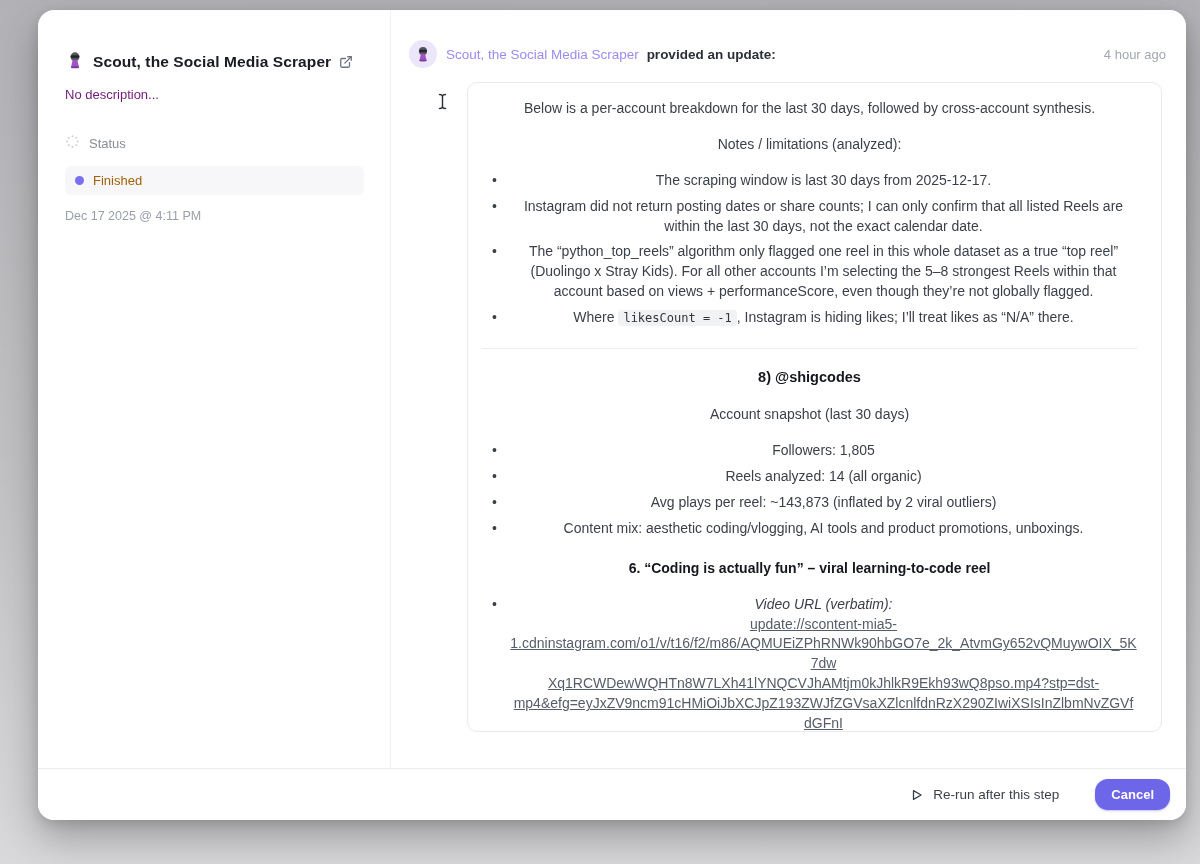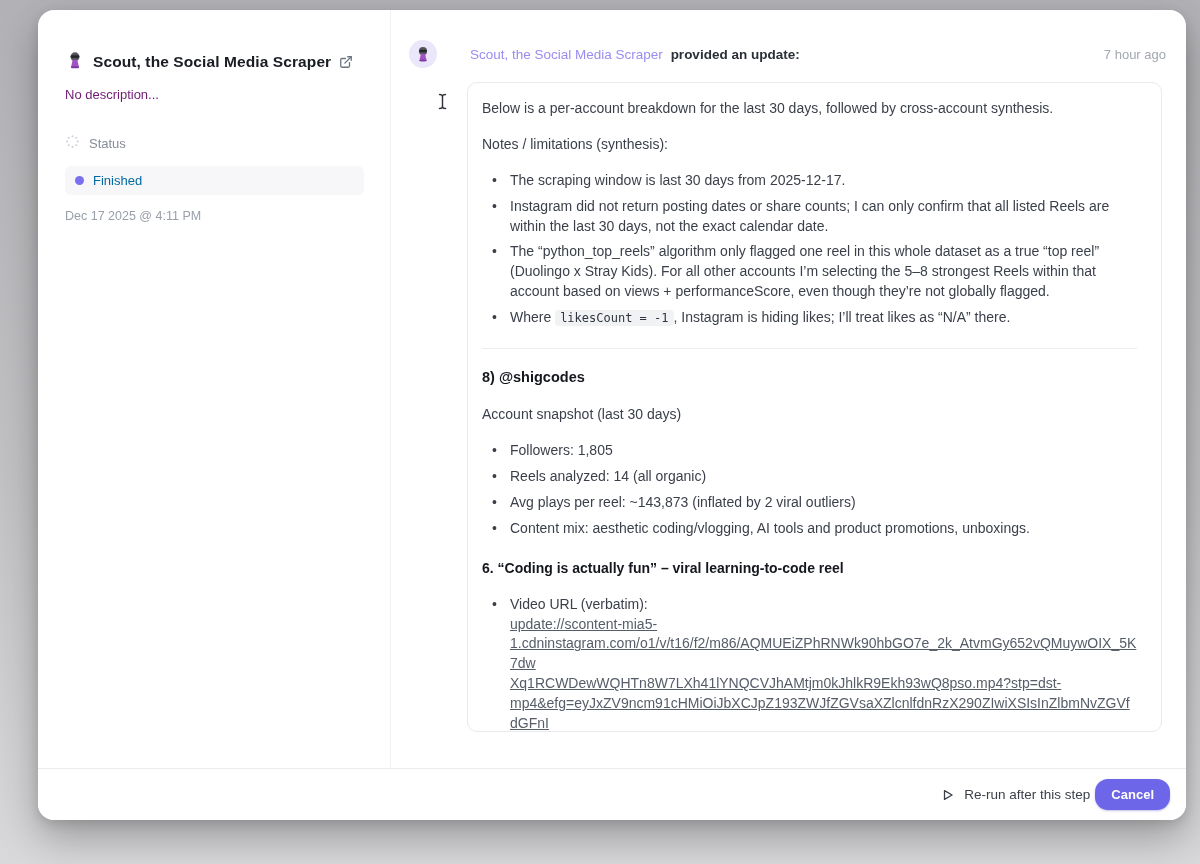--- a/index.html
+++ b/index.html
@@ -22,54 +22,54 @@
   
   .sidebar { width:353px; border-right:1px solid #f0f0f3; padding:40px 26px 20px 27px; }
   .sb-title-row { display:flex; align-items:center; gap:8px; }
   .sb-title { font-size:15.5px; font-weight:700; color:#191c23; letter-spacing:.1px; }
   .sb-desc { margin-top:13px; font-size:13px; color:#701a75; }
   .sb-label-row { display:flex; align-items:center; gap:9px; margin-top:32px; }
   .sb-label { font-size:13px; color:#878c97; }
   .status-pill { margin-top:13px; display:flex; align-items:center; gap:9px;
     background:#f7f7f9; border-radius:6px; padding:7px 10px; }
   .status-dot { width:9px; height:9px; border-radius:50%; background:#7a6ff0; }
-  .status-text { font-size:13px; color:#0369a1; }
+  .status-text { font-size:13px; color:#a16207; }
   .ran-value { margin-top:14px; font-size:12.5px; color:#9aa0ab; }
 
   
   .main { flex:1; padding:30px 0 0 18px; position:relative; overflow:hidden; }
-  .update-header { display:flex; align-items:center; gap:33px; padding-right:20px; }
+  .update-header { display:flex; align-items:center; gap:9px; padding-right:20px; }
   .avatar-badge { width:28px; height:28px; border-radius:50%; background:#ece6fa;
     display:flex; align-items:center; justify-content:center; flex:0 0 auto; }
   .header-text { flex:1; font-size:13.5px; }
   .author-link { color:#998df0; text-decoration:none; cursor:pointer; }
   .header-action { color:#2b2f38; font-weight:700; margin-left:4px; }
   .timestamp { font-size:13px; color:#a2a7b0; }
 
   .update-body {
     margin:14px 24px 0 58px; border:1px solid #e9e9ee; border-radius:10px;
     padding:16px 24px 16px 14px; height:650px; overflow:hidden;
-    font-size:14px; color:#3a3f49; line-height:1.42;
+    font-size:14px; color:#3a3f49; line-height:1.42;text-align:center;
   }
   .update-body p { margin-bottom:16px; }
   .b-heading { font-weight:700; color:#14171d; }
   ul.bullets { list-style:none; margin:12px 0 16px 0; }
   ul.bullets li { position:relative; padding-left:28px; margin:6px 0; }
   ul.bullets li::before { content:"•"; position:absolute; left:10px; top:0; color:#3a3f49; }
   .code-chip { font-family:"DejaVu Sans Mono", monospace; font-size:12px;
     background:#f1f2f4; border-radius:4px; padding:1px 5px; color:#30343c; }
   hr.body-divider { border:none; border-top:1px solid #ededf0; margin:20px 0 18px 0; }
   .section-heading { font-weight:700; color:#14171d; margin-bottom:18px; font-size:14.5px; }
   .subheading { margin-bottom:14px; }
   .url-link { color:#565d68; text-decoration:underline; word-break:break-all; cursor:pointer; }
   .url-line { display:block; }
 
   
   .footer { height:52px; border-top:1px solid #ededf0; display:flex; align-items:center;
-    justify-content:flex-end; gap:5px; padding-right:16px; background:#fff; }
+    justify-content:flex-end; gap:36px; padding-right:16px; background:#fff; }
   .rerun-btn { display:flex; align-items:center; gap:9px; font-size:13.5px; color:#3a3f49;
     cursor:pointer; background:none; border:none; font-family:inherit; }
   .cancel-btn { background:#6d66e8; color:#ffffff; font-weight:700; font-size:13px;
     border:none; border-radius:13px; padding:8px 16px; cursor:pointer; font-family:inherit;
     box-shadow:0 1px 2px rgba(60,50,180,.3); }
 
   .ibeam-cursor { position:absolute; left:438px; top:93px; z-index:5; pointer-events:none; }
 </style>
 </head>
 <body>
@@ -129,26 +129,26 @@
               <circle cx="12" cy="8.2" r="5.4" fill="#55555e"></circle>
               <rect x="6.8" y="6.2" width="10.4" height="3.4" rx="1.7" fill="#26262c"></rect>
               <path d="M7.2 20.5 L9.3 11.8 L14.7 11.8 L16.8 20.5 Z" fill="#a152c4"></path>
               <ellipse cx="12" cy="20.6" rx="5" ry="1.4" fill="#7c3da3"></ellipse>
             </svg>
           </span>
           <span class="header-text">
             <a class="author-link">Scout, the Social Media Scraper</a>
             <span class="header-action">provided an update:</span>
           </span>
-          <span class="timestamp">7 hour ago</span>
+          <span class="timestamp">4 hour ago</span>
         </div>
 
         <div class="update-body">
           <p>Below is a per-account breakdown for the last 30 days, followed by cross-account synthesis.</p>
-          <p>Notes / limitations (synthesis):</p>
+          <p>Notes / limitations (analyzed):</p>
           <ul class="bullets">
             <li>The scraping window is last 30 days from 2025-12-17.</li>
             <li>Instagram did not return posting dates or share counts; I can only confirm that all listed Reels are within the last 30 days, not the exact calendar date.</li>
             <li>The “python_top_reels” algorithm only flagged one reel in this whole dataset as a true “top reel” (Duolingo x Stray Kids). For all other accounts I’m selecting the 5–8 strongest Reels within that account based on views + performanceScore, even though they’re not globally flagged.</li>
             <li><span>Where </span><span class="code-chip">likesCount = -1</span><span>, Instagram is hiding likes; I’ll treat likes as “N/A” there.</span></li>
           </ul>
 
           <hr class="body-divider">
 
           <div class="section-heading">8) @shigcodes</div>
@@ -156,21 +156,21 @@
           <ul class="bullets">
             <li>Followers: 1,805</li>
             <li>Reels analyzed: 14 (all organic)</li>
             <li>Avg plays per reel: ~143,873 (inflated by 2 viral outliers)</li>
             <li>Content mix: aesthetic coding/vlogging, AI tools and product promotions, unboxings.</li>
           </ul>
 
           <p class="b-heading" style="margin-top:20px;">6. “Coding is actually fun” – viral learning-to-code reel</p>
           <ul class="bullets">
             <li>
-              <span style="display:block;">Video URL (verbatim):</span>
+              <span style="display:block;font-style:italic;">Video URL (verbatim):</span>
               <a class="url-link">
                 <span class="url-line">update://scontent-mia5-</span>
                 <span class="url-line">1.cdninstagram.com/o1/v/t16/f2/m86/AQMUEiZPhRNWk90hbGO7e_2k_AtvmGy652vQMuywOIX_5K7dw</span>
                 <span class="url-line">Xq1RCWDewWQHTn8W7LXh41lYNQCVJhAMtjm0kJhlkR9Ekh93wQ8pso.mp4?stp=dst-</span>
                 <span class="url-line">mp4&amp;efg=eyJxZV9ncm91cHMiOiJbXCJpZ193ZWJfZGVsaXZlcnlfdnRzX290ZIwiXSIsInZlbmNvZGVfdGFnI</span>
                 
                 
                 
                 
                 

